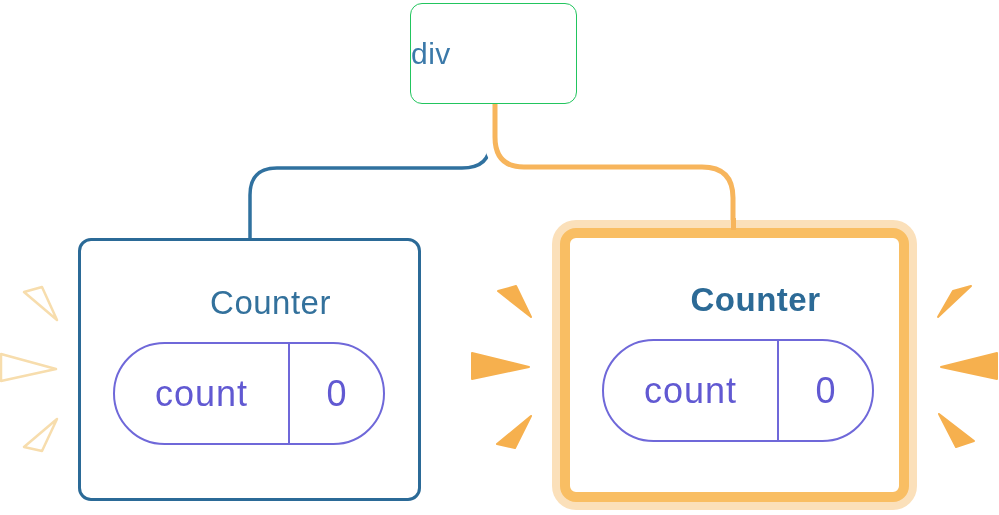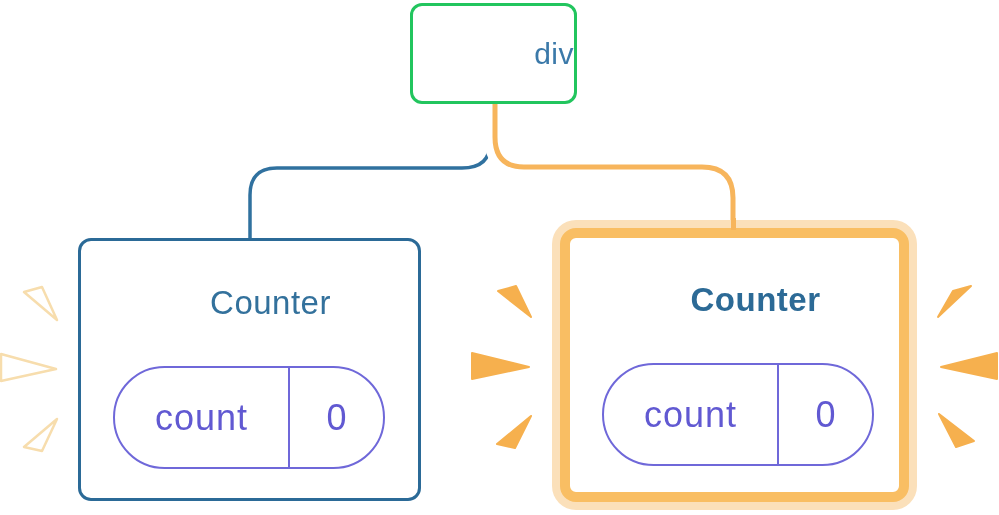--- a/index.html
+++ b/index.html
@@ -14,23 +14,23 @@
   #edges{position:absolute;left:0;top:0;z-index:0;}
   
   .node{
     position:absolute;
     background:#ffffff;
     box-sizing:border-box;
     z-index:2;
   }
   #root-node{
     left:410px;top:3px;width:167px;height:101px;
-    border:3px solid #22c55e;
+    border:1px solid #22c55e;
     border-radius:12px;
-    display:flex;align-items:center;justify-content:flex-end;
+    display:flex;align-items:center;justify-content:flex-start;
     font-size:30px;color:#3b79a9;letter-spacing:.5px;
   }
   #counter-left{
     left:78px;top:238px;width:343px;height:263px;
     border:3px solid #2b6a97;
     border-radius:13px;
   }
   #counter-right{
     left:560px;top:228px;width:349px;height:274px;
     border:10px solid #f9be63;
@@ -40,21 +40,21 @@
   .card-title{
     position:absolute;left:0;right:0;top:42px;
     text-align:center;
     font-size:33px;line-height:40px;
     letter-spacing:.5px;
     padding-left:42px;
   }
   #counter-left .card-title{color:#33719c;font-weight:500;}
   #counter-right .card-title{color:#2c6a96;font-weight:700;}
   .state-pill{
-    position:absolute;left:32px;top:125px;
+    position:absolute;left:32px;top:101px;
     width:272px;height:103px;
     box-sizing:border-box;
     border:2px solid #6f68d9;
     border-radius:52px;
     display:flex;align-items:stretch;
     overflow:hidden;
     background:#ffffff;
   }
   .pill-key{
     width:173px;

